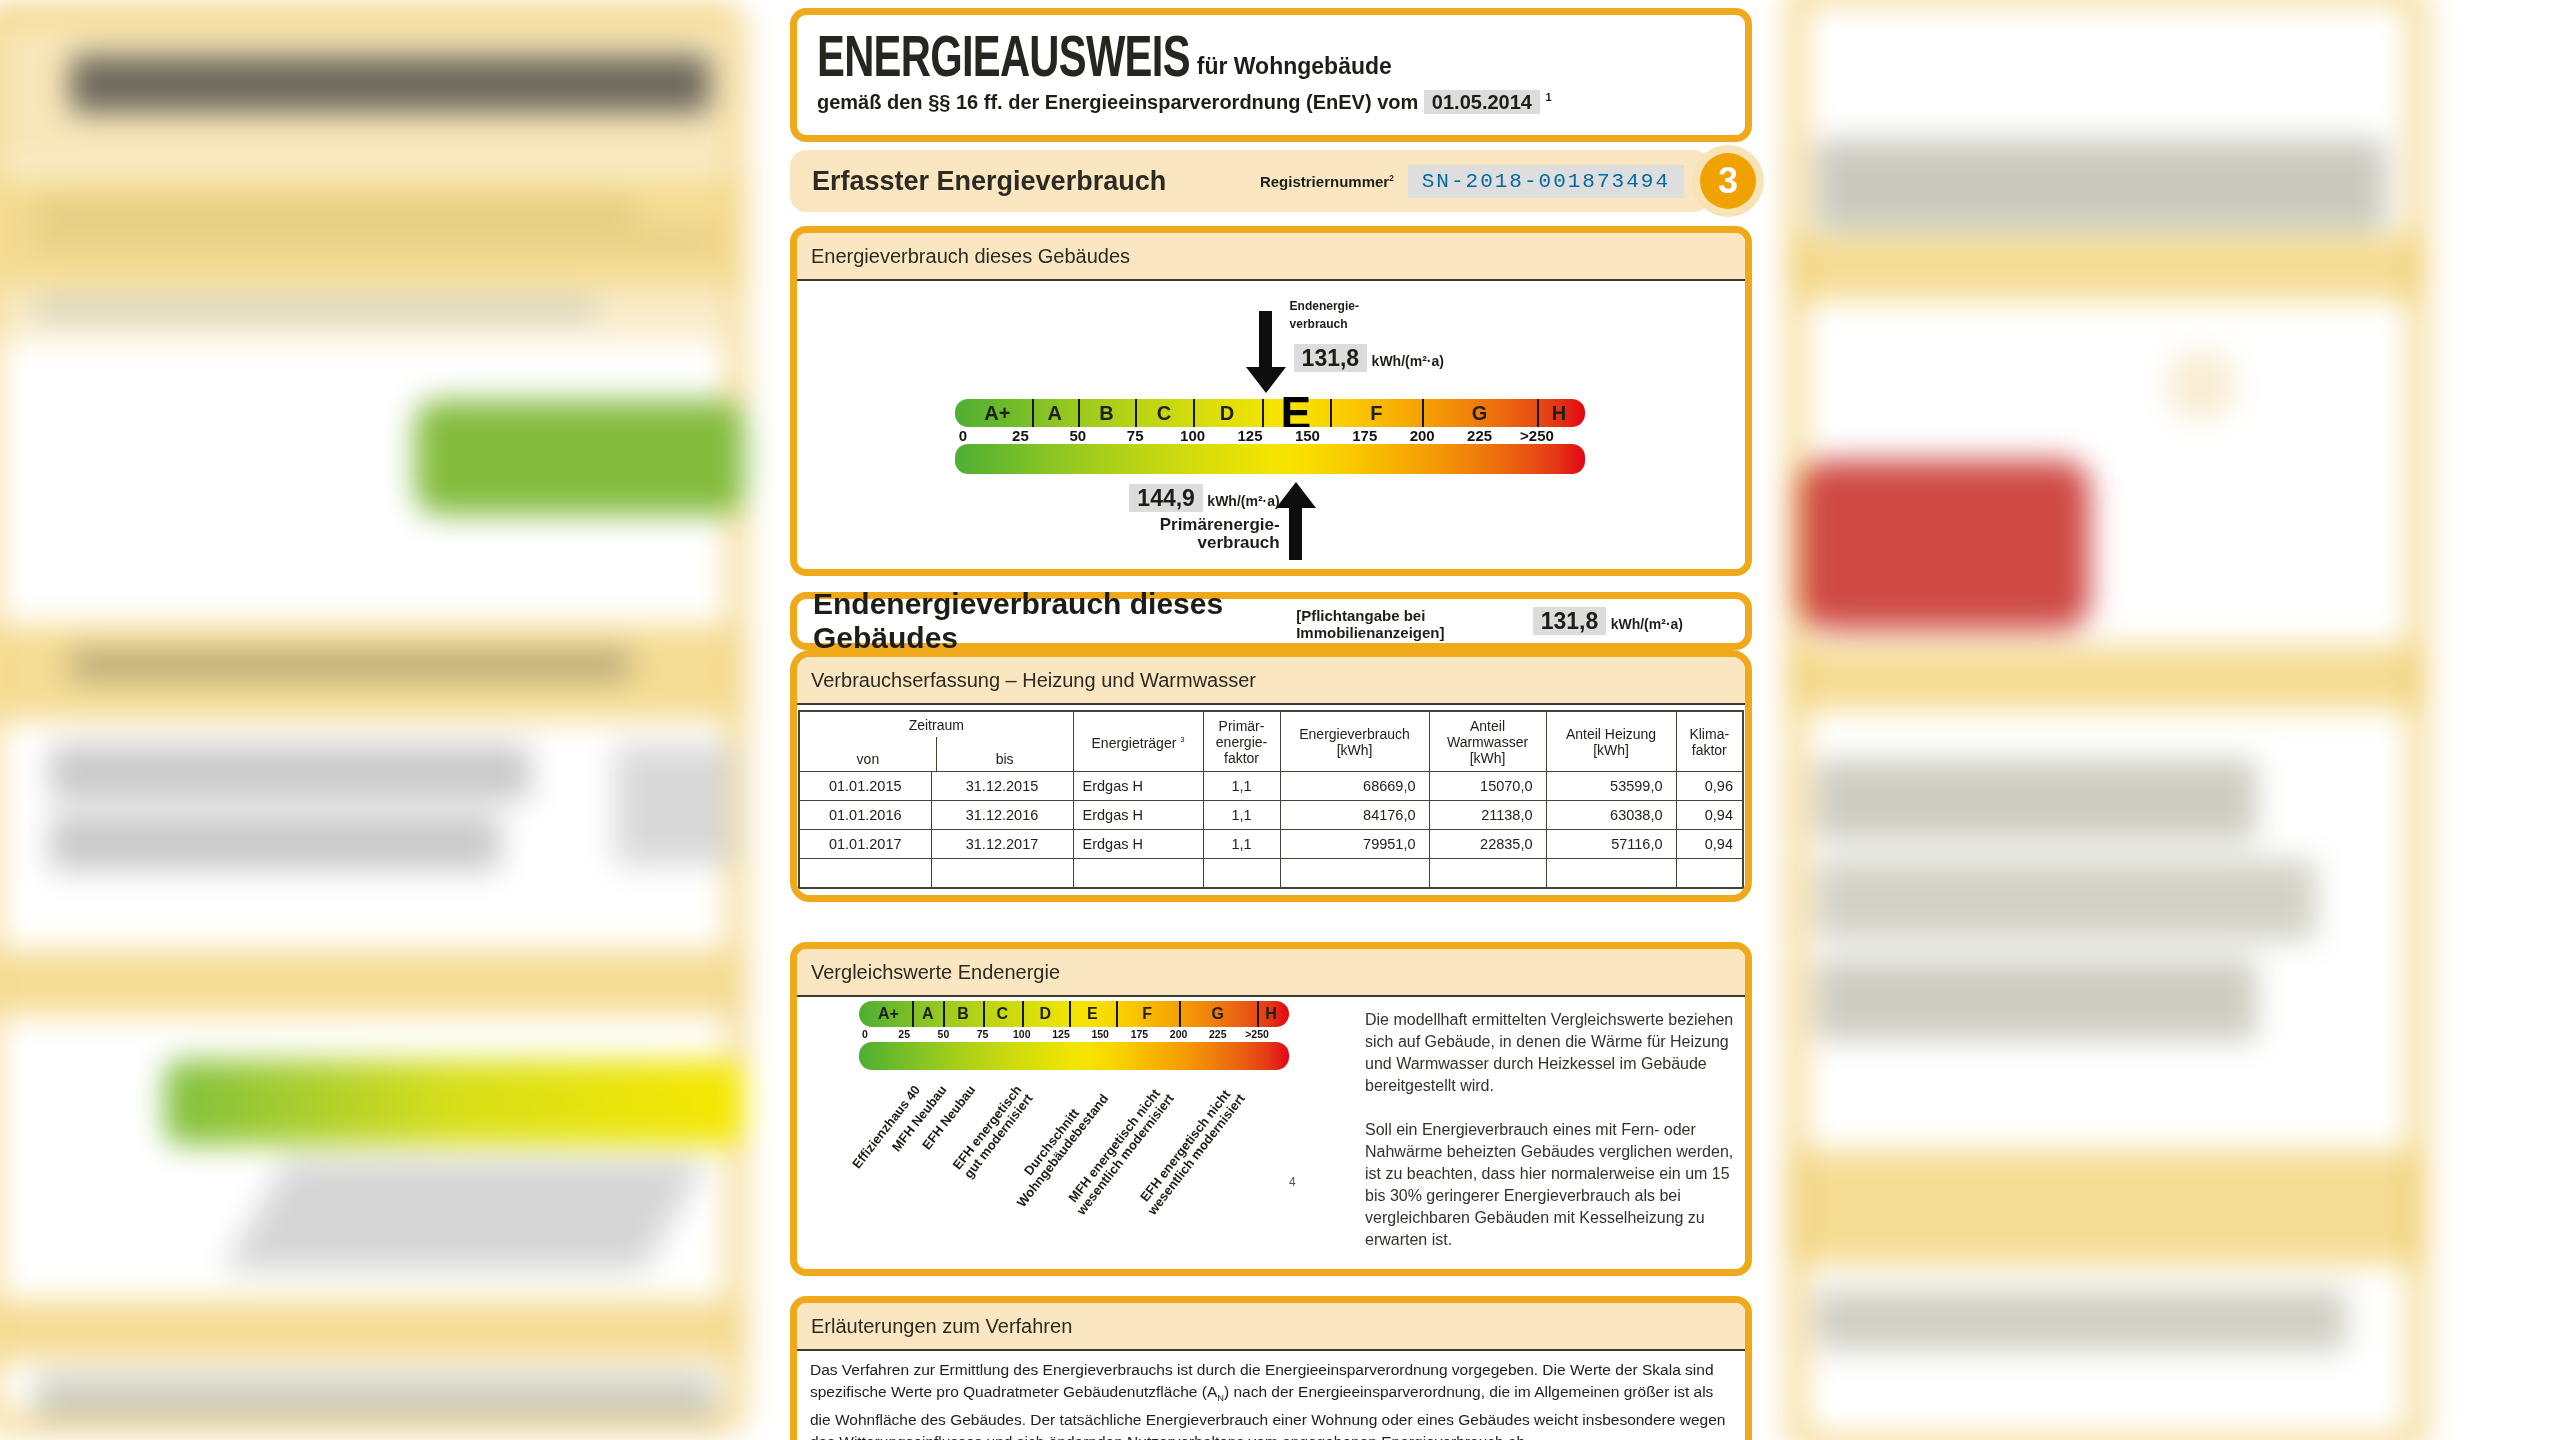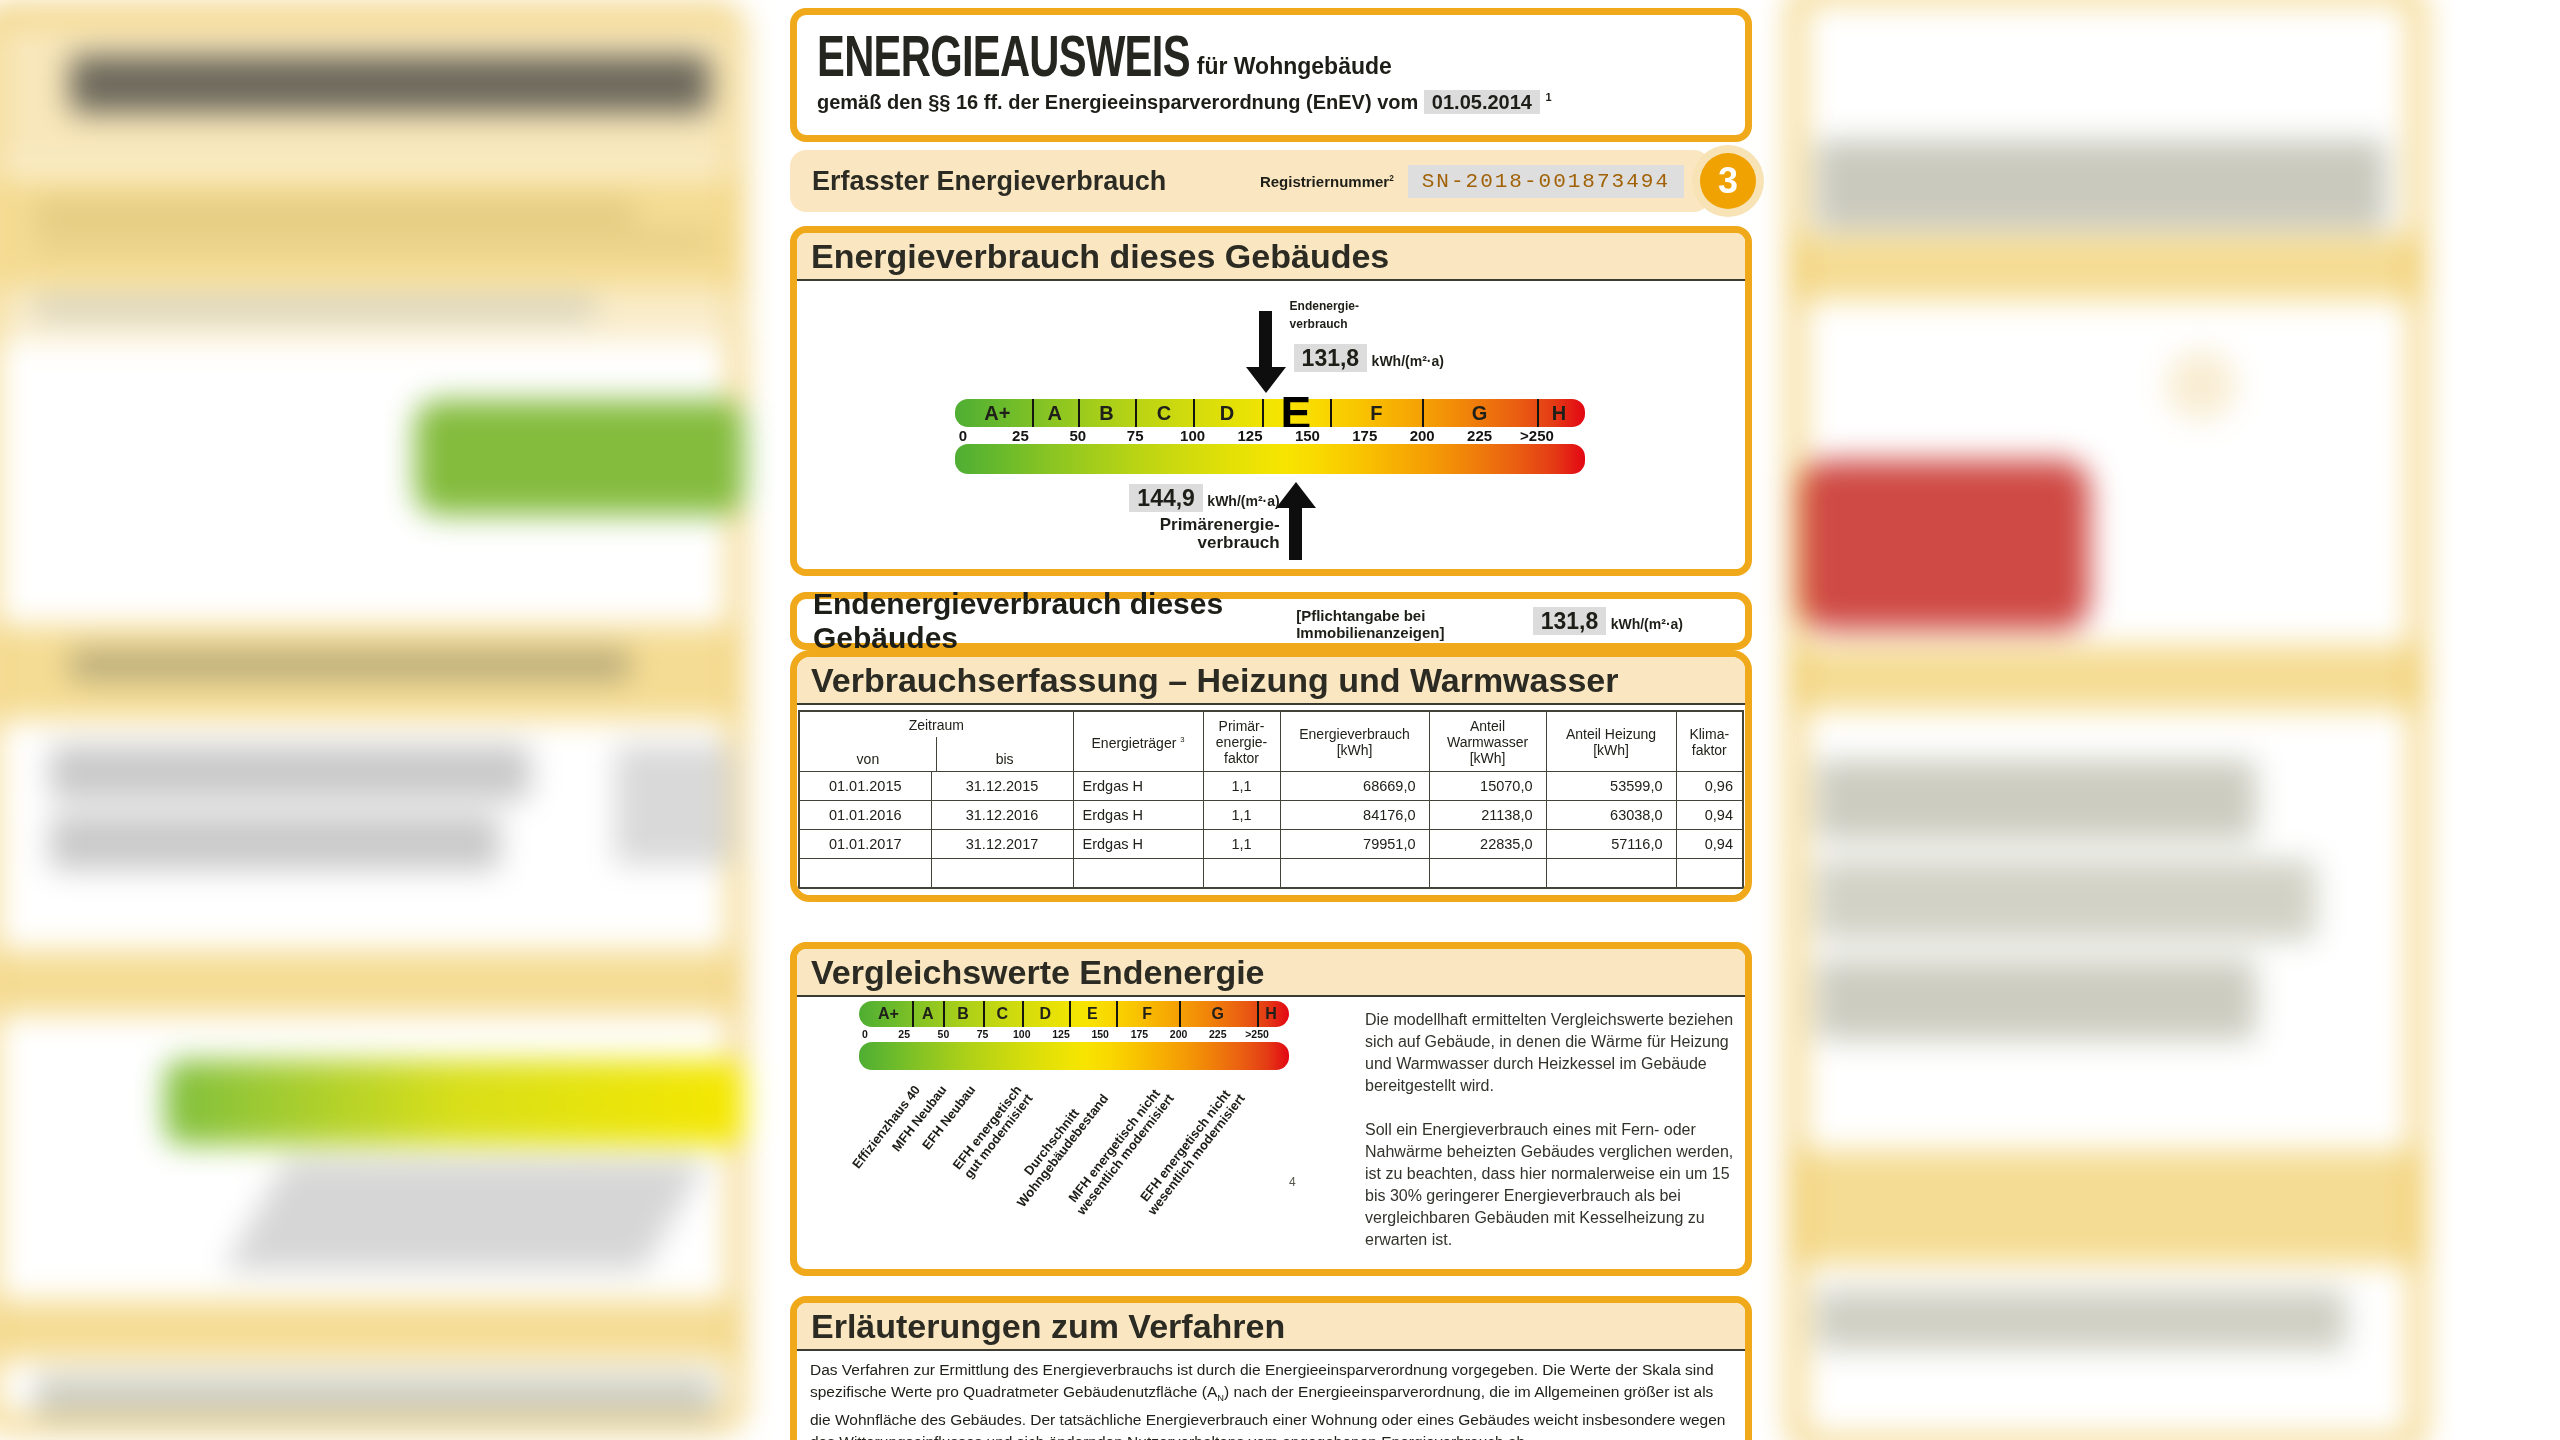--- a/index.html
+++ b/index.html
@@ -28,29 +28,29 @@
   .hl{background:#dcdcdc;padding:1px 8px;}
   sup{font-size:.55em;}
 
   
   .band{margin-top:8px;height:62px;width:920px;background:#fae7c1;border-radius:16px;
         display:flex;align-items:center;box-sizing:border-box;padding:0 26px 0 22px;}
   .band-title{font-size:27px;font-weight:bold;color:#2b2b23;flex:1;}
   .reg{display:flex;align-items:center;gap:6px;}
   .reg-label{font-size:15px;font-weight:bold;}
   .reg-value{font-family:"Liberation Mono","DejaVu Sans Mono",monospace;font-size:21px;
-             letter-spacing:2px;background:#dedede;color:#a16207;padding:5px 14px;margin-left:8px;}
+             letter-spacing:2px;background:#dedede;color:#0369a1;padding:5px 14px;margin-left:8px;}
   .page-badge{position:absolute;left:910px;top:147px;width:56px;height:56px;border-radius:50%;
               background:#f0a202;box-shadow:0 0 0 8px #f7e3b5;display:flex;align-items:center;
               justify-content:center;font-size:36px;font-weight:bold;color:#fff;z-index:5;}
 
   
   .section{overflow:hidden;}
   .section-title{height:46px;line-height:46px;background:#fae7c1;border-bottom:2px solid #3c3b31;
-                 font-size:34px;font-weight:bold;color:#2b2b23;padding-left:14px;border-radius:8px 8px 0 0;}
+                 font-size:20px;font-weight:normal;color:#2b2b23;padding-left:14px;border-radius:8px 8px 0 0;}
   .section-content{position:relative;background:#fff;}
 
   #consumption-box{margin-top:14px;height:350px;}
   #consumption-box .section-content{height:288px;}
 
   
   .scale{position:absolute;}
   .class-band,.grad-band{position:absolute;left:0;right:0;border-radius:13px;
      background:linear-gradient(90deg,#4fae33 0%,#68b92c 7%,#85c324 14%,#a3cd1b 22%,#bdd513 30%,
        #d4dc0c 38%,#e6e106 45%,#f2e402 50%,#f8e300 53%,#f9d800 58%,#f9c500 64%,#f7af02 70%,

